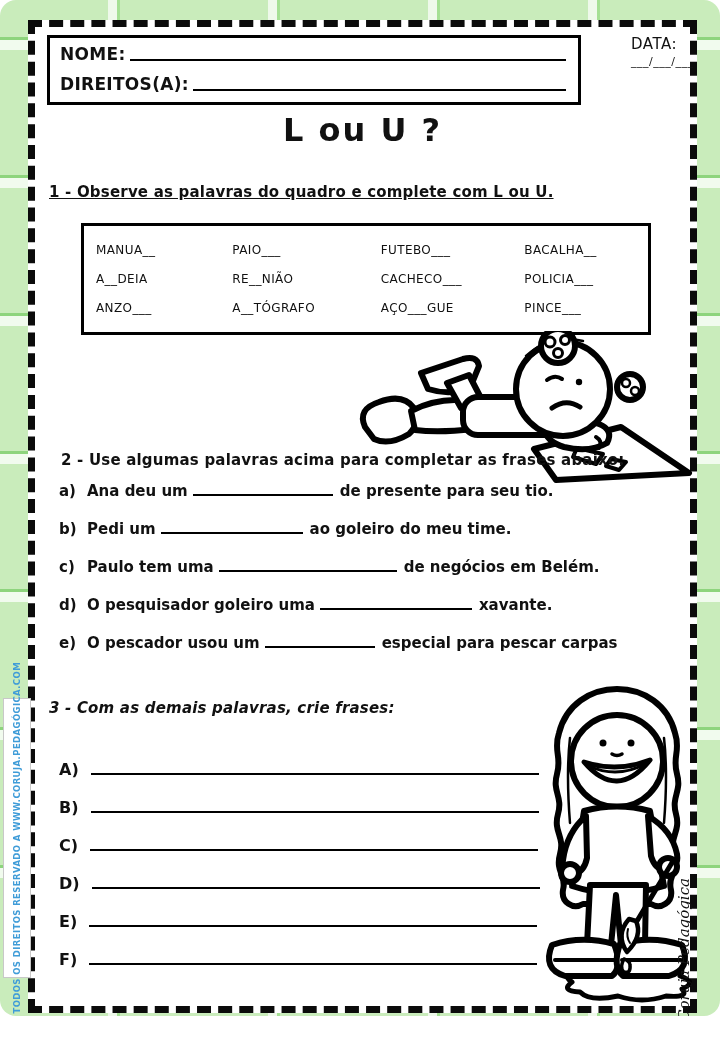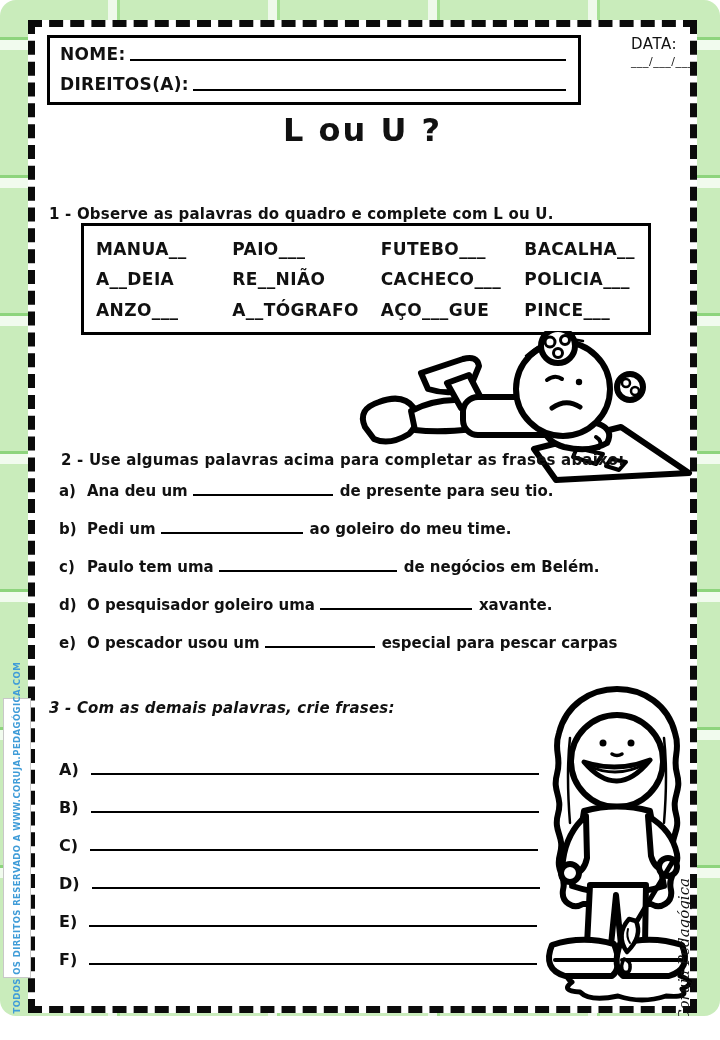--- a/index.html
+++ b/index.html
@@ -14,27 +14,27 @@
     background:#fff;border:7px dashed #0b0b0b;z-index:1;}
   .headerbox{position:absolute;left:12px;top:8px;width:534px;height:70px;box-sizing:border-box;
     border:3px solid #000;padding:6px 10px 8px 10px;display:flex;flex-direction:column;justify-content:space-between;}
   .hrow{display:flex;align-items:flex-end;font-weight:bold;font-size:17px;letter-spacing:.3px;}
   .hline{flex:1;border-bottom:2px solid #000;margin:0 2px 3px 4px;height:14px;}
   .datebox{position:absolute;left:552px;top:8px;font-weight:normal;margin-left:44px;}
   .datebox .dl{font-size:15px;letter-spacing:.5px;}
   .datebox .db{font-size:11px;margin-top:2px;letter-spacing:.5px;}
   .title{position:absolute;left:0;right:0;top:84px;text-align:center;font-size:32px;font-weight:bold;letter-spacing:2px;}
   .instr{position:absolute;font-size:15px;font-weight:bold;letter-spacing:.2px;z-index:2;}
-  .i1{left:14px;top:178px;}
+  .i1{left:14px;top:156px;text-decoration:underline;}
   .i2{left:26px;top:424px;}
   .i3{left:14px;top:672px;font-style:italic;}
   .wordbox{position:absolute;left:46px;top:196px;width:570px;height:112px;box-sizing:border-box;
     border:3px solid #000;display:grid;grid-template-columns:1.12fr 1.22fr 1.18fr 1fr;
     align-content:space-evenly;padding:2px 2px 2px 12px;}
-  .word{font-size:17px;font-weight:bold;letter-spacing:.4px;white-space:nowrap;}
+  .word{font-size:12px;font-weight:normal;letter-spacing:.4px;white-space:nowrap;}
   .q2list{position:absolute;left:24px;top:454px;right:14px;z-index:2;}
   .q2row{display:flex;align-items:baseline;height:38px;font-size:15px;font-weight:bold;white-space:nowrap;}
   .q2label{width:28px;}
   .blank{display:inline-block;border-bottom:2px solid #000;height:13px;margin:0 7px 0 5px;}
   .q3list{position:absolute;left:24px;top:714px;z-index:2;}
   .q3row{display:flex;align-items:flex-end;height:38px;font-size:16px;font-weight:bold;}
   .q3line{width:448px;border-bottom:2px solid #000;margin:0 0 4px 12px;}
   .illu{position:absolute;z-index:1;}
   .illu1{left:316px;top:304px;width:346px;height:154px;}
   .illu2{left:497px;top:656px;width:170px;height:324px;}

